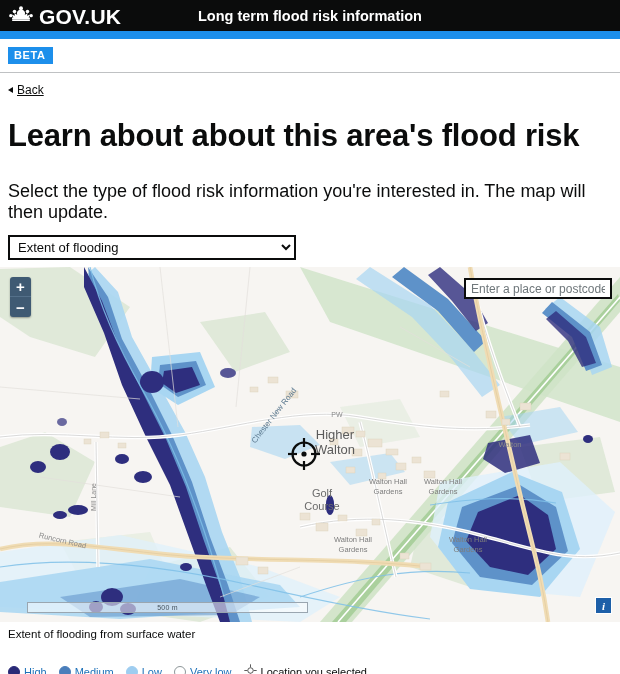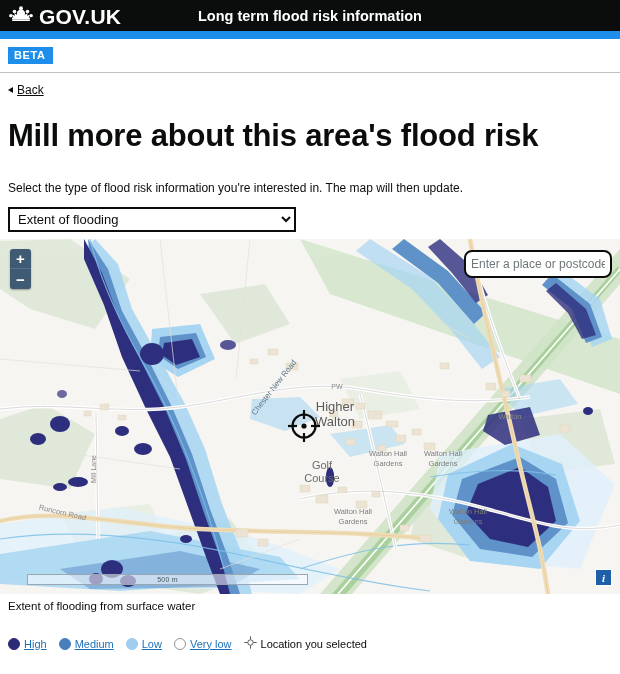--- a/index.html
+++ b/index.html
@@ -96,21 +96,21 @@
   .page-title {
     font-size: 31px;
     font-weight: bold;
     color: #0b0c0c;
     margin: 22px 0 0 0;
     letter-spacing: -0.2px;
     line-height: 1.1;
   }
 
   .lede {
-    font-size: 12px;
+    font-size: 18px;
     color: #0b0c0c;
     margin: 28px 0 0 0;
   }
 
   .select-wrap { margin-top: 12px; }
   select.risk-select {
     width: 288px;
     height: 25px;
     font-size: 13px;
     font-family: "Liberation Sans", sans-serif;
@@ -149,28 +149,28 @@
     font-weight: bold;
     line-height: 1;
     cursor: pointer;
     user-select: none;
   }
   .zoom-btn.plus { border-bottom: 1px solid #5c7governed; border-bottom: 1px solid #54708a; }
 
   .place-search {
     position: absolute;
     right: 8px; top: 11px;
-    width: 148px; height: 28px;
+    width: 148px; height: 21px;
     border: 2px solid #0b0c0c;
     background: #ffffff;
     font-size: 12px;
     font-family: "Liberation Sans", sans-serif;
     color: #6f777b;
     padding: 0 5px;
-    border-radius: 8px;
+    border-radius: 0;
   }
   .place-search::placeholder { color: #6f777b; opacity: 1; }
 
   .info-btn {
     position: absolute;
     right: 8px; bottom: 8px;
     width: 17px; height: 17px;
     background: #1d5fa8;
     border: 1px solid #ffffff;
     display: flex; align-items: center; justify-content: center;
@@ -258,21 +258,21 @@
   <span class="phase-tag">BETA</span>
 </div>
 
 <div class="content">
 
   <a class="back-link" href="#">
     <span class="back-arrow"></span>
     <span>Back</span>
   </a>
 
-  <h1 class="page-title">Mill more about this area's flood risk</h1>
+  <h1 class="page-title">Learn about about this area's flood risk</h1>
 
   <p class="lede">Select the type of flood risk information you're interested in. The map will then update.</p>
 
   <div class="select-wrap">
     <select class="risk-select"><option>Extent of flooding</option><option>Depth of flooding</option><option>Speed of flooding</option><option>Flow path of water</option></select>
   </div>
 </div>
 
 <div class="map-outer">
   <svg class="map-svg" viewBox="0 0 620 355">

